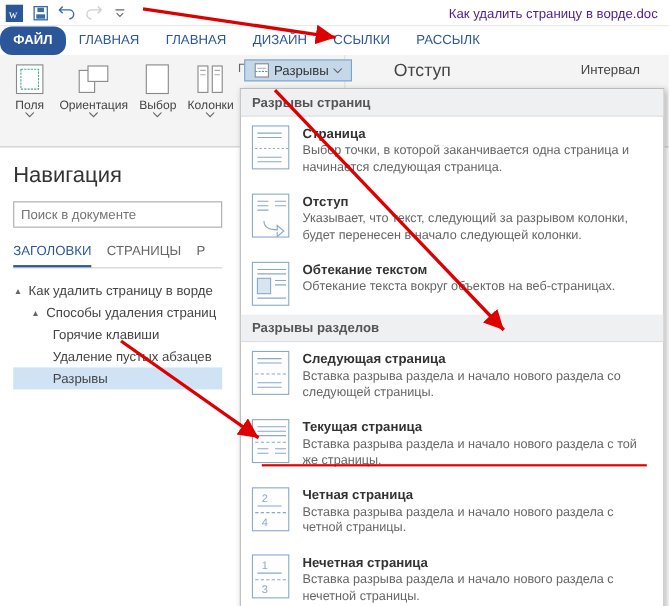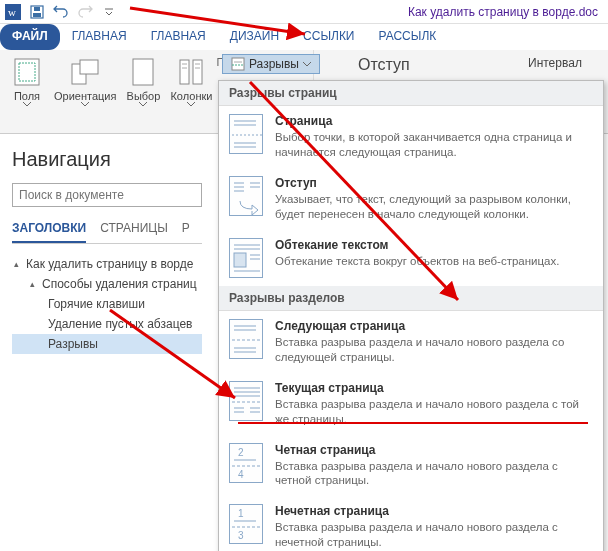--- a/index.html
+++ b/index.html
@@ -25,21 +25,21 @@
   
   .breaks-btn-active { background: #c5d8ea; border: 1px solid #7aa3cc; padding: 2px 8px; font-size: 12px; color: #333; display: inline-flex; align-items: center; gap: 4px; cursor: pointer; position: absolute; left: 222px; top: 4px; }
   .indent-label { position: absolute; left: 358px; top: 6px; font-size: 16px; }
   .interval-label { position: absolute; left: 528px; top: 6px; font-size: 12px; }
   
   .nav-pane { position: absolute; left: 0; top: 134px; width: 212px; padding: 14px 10px 0 12px; }
   .nav-title { font-size: 20px; color: #333; margin-bottom: 12px; font-weight: normal; }
   .search-box { width: 100%; border: 1px solid #aaa; padding: 4px 6px; font-size: 12px; color: #888; margin-bottom: 14px; }
   .nav-tabs { display: flex; gap: 14px; border-bottom: 1px solid #ccc; margin-bottom: 10px; font-size: 12px; }
   .nav-tab { padding-bottom: 6px; cursor: pointer; color: #666; }
-  .nav-tab.active { color: #2b579a; border-bottom: 2px solid #2b579a; font-weight: bold; }
+  .nav-tab.active { color: #2b579a; border-bottom: 2px solid #2b579a; font-weight: normal; }
   .tree { font-size: 12px; }
   .tree-item { padding: 3px 0 3px 0; cursor: pointer; display: flex; align-items: center; }
   .tree-item.l1 { padding-left: 2px; }
   .tree-item.l2 { padding-left: 18px; }
   .tree-item.l3 { padding-left: 36px; }
   .tree-item.selected { background: #d0e3f5; }
   .tree-caret { width: 10px; font-size: 9px; color: #666; margin-right: 2px; }
   
   .dropdown { position: absolute; left: 218px; top: 80px; width: 386px; background: #fff; border: 1px solid #bbb; box-shadow: 2px 2px 6px rgba(0,0,0,0.25); }
   .dd-header { background: #eef0f2; padding: 5px 10px; font-size: 12px; color: #555; font-weight: bold; border-bottom: 1px solid #ddd; }

